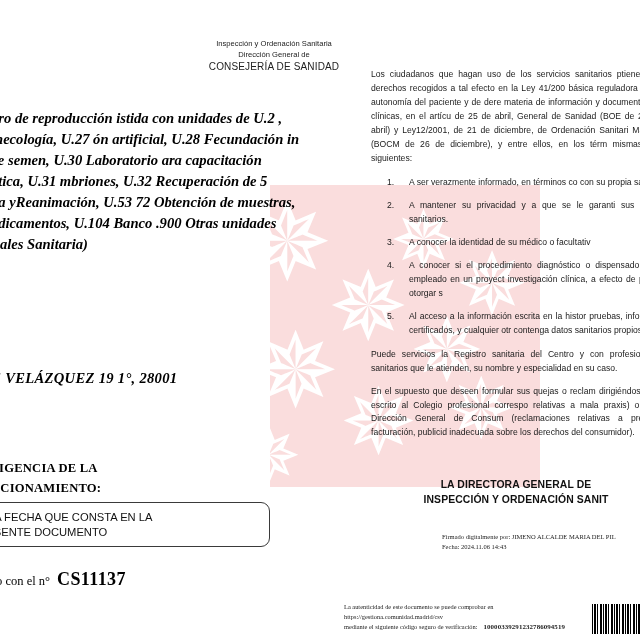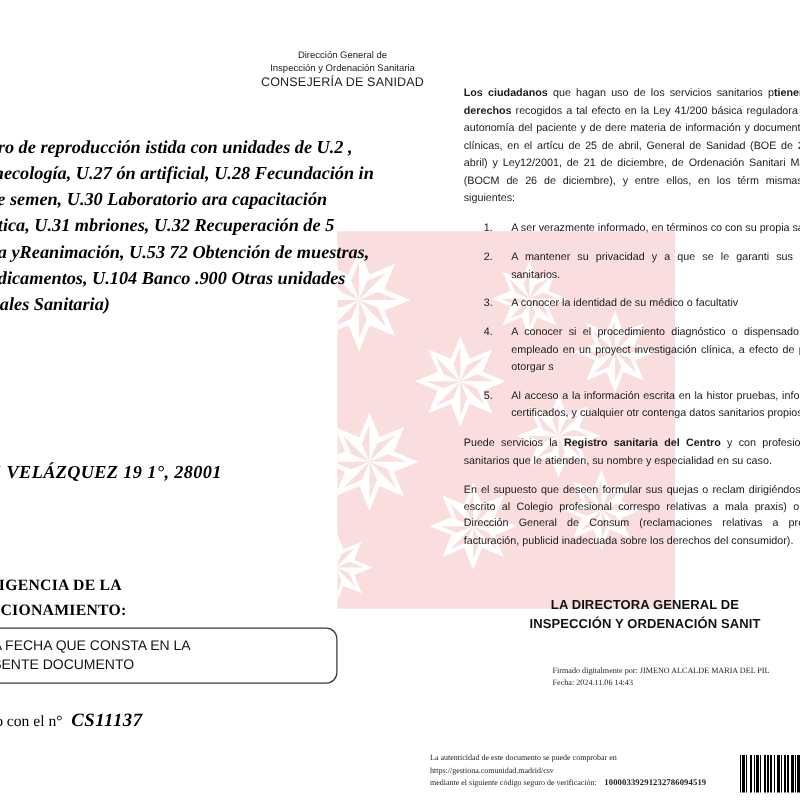--- a/index.html
+++ b/index.html
@@ -124,42 +124,41 @@
     top: 461px;
     margin-left: -40px;
     font-family: "Liberation Serif", serif;
     font-size: 12.5px;
     color: #000000;
     white-space: nowrap;
     z-index: 4;
   }
   #registry-line .regnum {
     font-weight: bold;
-    font-style: italic;
-    font-size: 15px;
+    font-size: 18px;
     letter-spacing: 0.4px;
     margin-left: 7px;
   }
 
   
   #right-col {
     position: absolute;
     left: 371px;
     top: 68px;
     width: 290px;
     font-size: 8.6px;
     line-height: 1.62;
     color: #1a1a1a;
     text-align: justify;
     z-index: 3;
   }
   #right-col p {
     margin: 0 0 9px 0;
   }
-  #right-col b { font-weight: bold; }
+  #right-col b { font-weight: normal; }
 
   ol.rights {
     list-style: none;
     margin: 11px 0 10px 0;
     padding: 0;
   }
   ol.rights li {
     position: relative;
     padding-left: 38px;
     margin-bottom: 9px;
@@ -240,22 +239,22 @@
   <div class="star" style="left:-18px; top:134px; font-size:104px;">✵</div>
   <div class="star" style="left:70px; top:192px; font-size:92px;">✵</div>
   <div class="star" style="left:140px; top:122px; font-size:88px;">✵</div>
   <div class="star" style="left:120px; top:16px; font-size:80px;">✵</div>
   <div class="star" style="left:186px; top:56px; font-size:86px;">✵</div>
   <div class="star" style="left:176px; top:182px; font-size:84px;">✵</div>
   <div class="star" style="left:-34px; top:232px; font-size:78px;">✵</div>
 </div>
 
 <div id="doc-header">
+  <div>Inspección y Ordenación Sanitaria</div>
   <div>Dirección General de</div>
-  <div>Inspección y Ordenación Sanitaria</div>
   <div class="big">CONSEJERÍA DE SANIDAD</div>
 </div>
 
 <div id="left-col">
   <div id="units-block">5.2 Centro de reproducción istida con unidades de U.2 , U.26 Ginecología, U.27 ón artificial, U.28 Fecundación in Banco de semen, U.30 Laboratorio ara capacitación espermática, U.31 mbriones, U.32 Recuperación de 5 Anestesia yReanimación, U.53 72 Obtención de muestras, U.84 medicamentos, U.104 Banco .900 Otras unidades asistenciales Sanitaria)</div>
 
   <div id="address-line">LLE DE VELÁZQUEZ 19 1°, 28001</div>
 
   <div id="validity-block">
     <div>IZACIÓN VIGENCIA DE LA</div>

